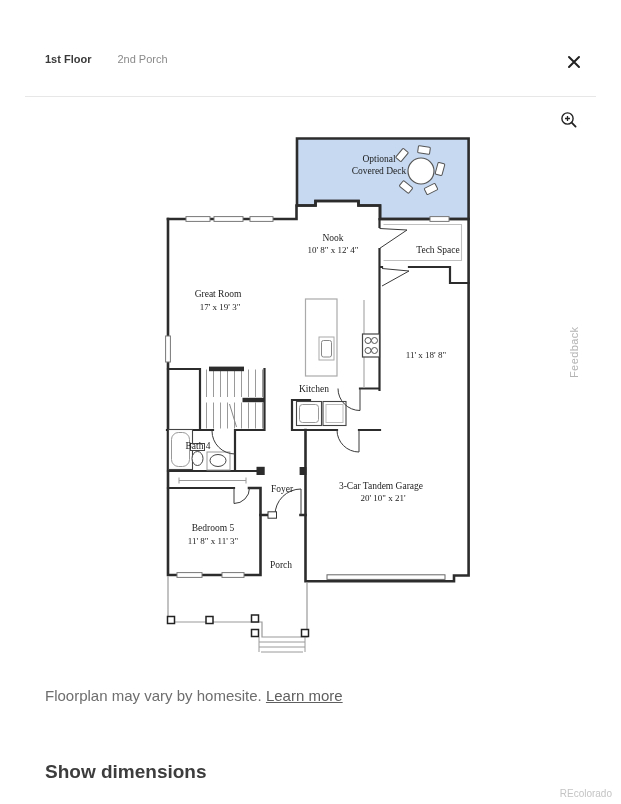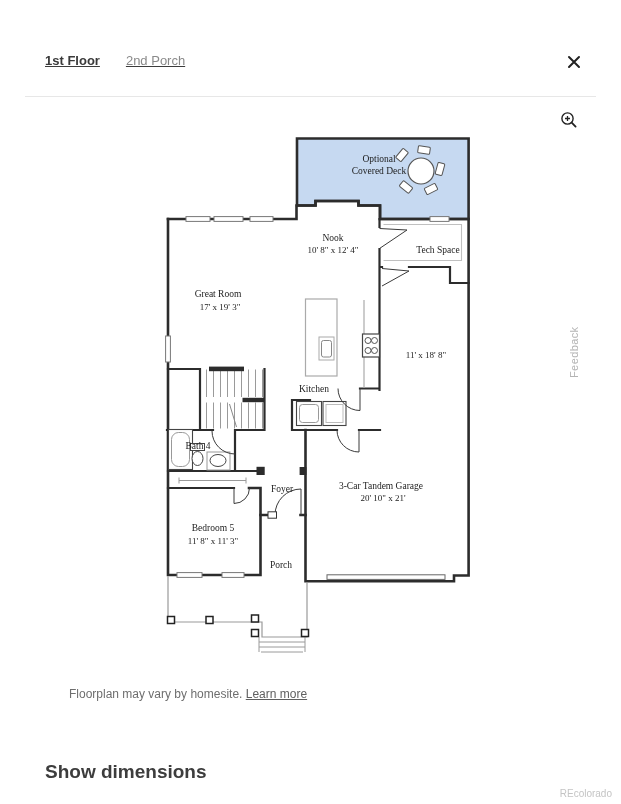--- a/index.html
+++ b/index.html
@@ -1,31 +1,31 @@
 <!DOCTYPE html>
 <html><head>
 <meta charset="utf-8">
 <style>
   html,body{margin:0;padding:0;background:#fff;}
   body{width:621px;height:804px;position:relative;overflow:hidden;
        font-family:"Liberation Sans","DejaVu Sans",sans-serif;color:#3c3c3c;}
-  .tabs{position:absolute;left:45px;top:53px;display:flex;gap:26px;font-size:13px;text-decoration:underline;}
+  .tabs{position:absolute;left:45px;top:53px;display:flex;gap:26px;font-size:11px;}
   .tab{cursor:pointer;}
   .tab.active{color:#3a3a3a;font-weight:bold;}
   .tab.inactive{color:#8a8a8a;font-weight:normal;}
   .close-btn{position:absolute;left:564px;top:52px;width:20px;height:20px;cursor:pointer;
              display:flex;align-items:center;justify-content:center;}
   .divider{position:absolute;left:25px;top:96px;width:571px;height:1px;background:#e7e7e7;}
   .zoom-btn{position:absolute;left:558px;top:109px;width:22px;height:22px;cursor:pointer;
             display:flex;align-items:center;justify-content:center;}
   .plan-wrap{position:absolute;left:102px;top:130px;width:385px;height:535px;}
   .feedback-tab{position:absolute;left:568px;top:306px;height:72px;
                 writing-mode:vertical-rl;transform:rotate(180deg);
                 font-size:11px;color:#b3b3b3;letter-spacing:.4px;cursor:pointer;}
-  .footnote{position:absolute;left:45px;top:687px;font-size:12px;color:#6e6e6e;margin-left:24px;}
+  .footnote{position:absolute;left:45px;top:687px;font-size:15px;color:#6e6e6e;}
   .footnote a{color:#5f5f5f;text-decoration:underline;cursor:pointer;}
   .show-dim{position:absolute;left:45px;top:761px;font-size:19px;font-weight:bold;
             color:#3d3d3d;cursor:pointer;background:none;border:none;padding:0;
             font-family:"Liberation Sans","DejaVu Sans",sans-serif;}
   .watermark{position:absolute;right:9px;top:788px;font-size:10px;color:#c4c4c4;margin-left:20px;}
   svg text{font-family:"Liberation Serif","DejaVu Serif",serif;fill:#1c1c1c;}
   .lbl{font-size:9.5px;text-anchor:middle;}
   .dim{font-size:9px;text-anchor:middle;}
 </style>
 </head>

